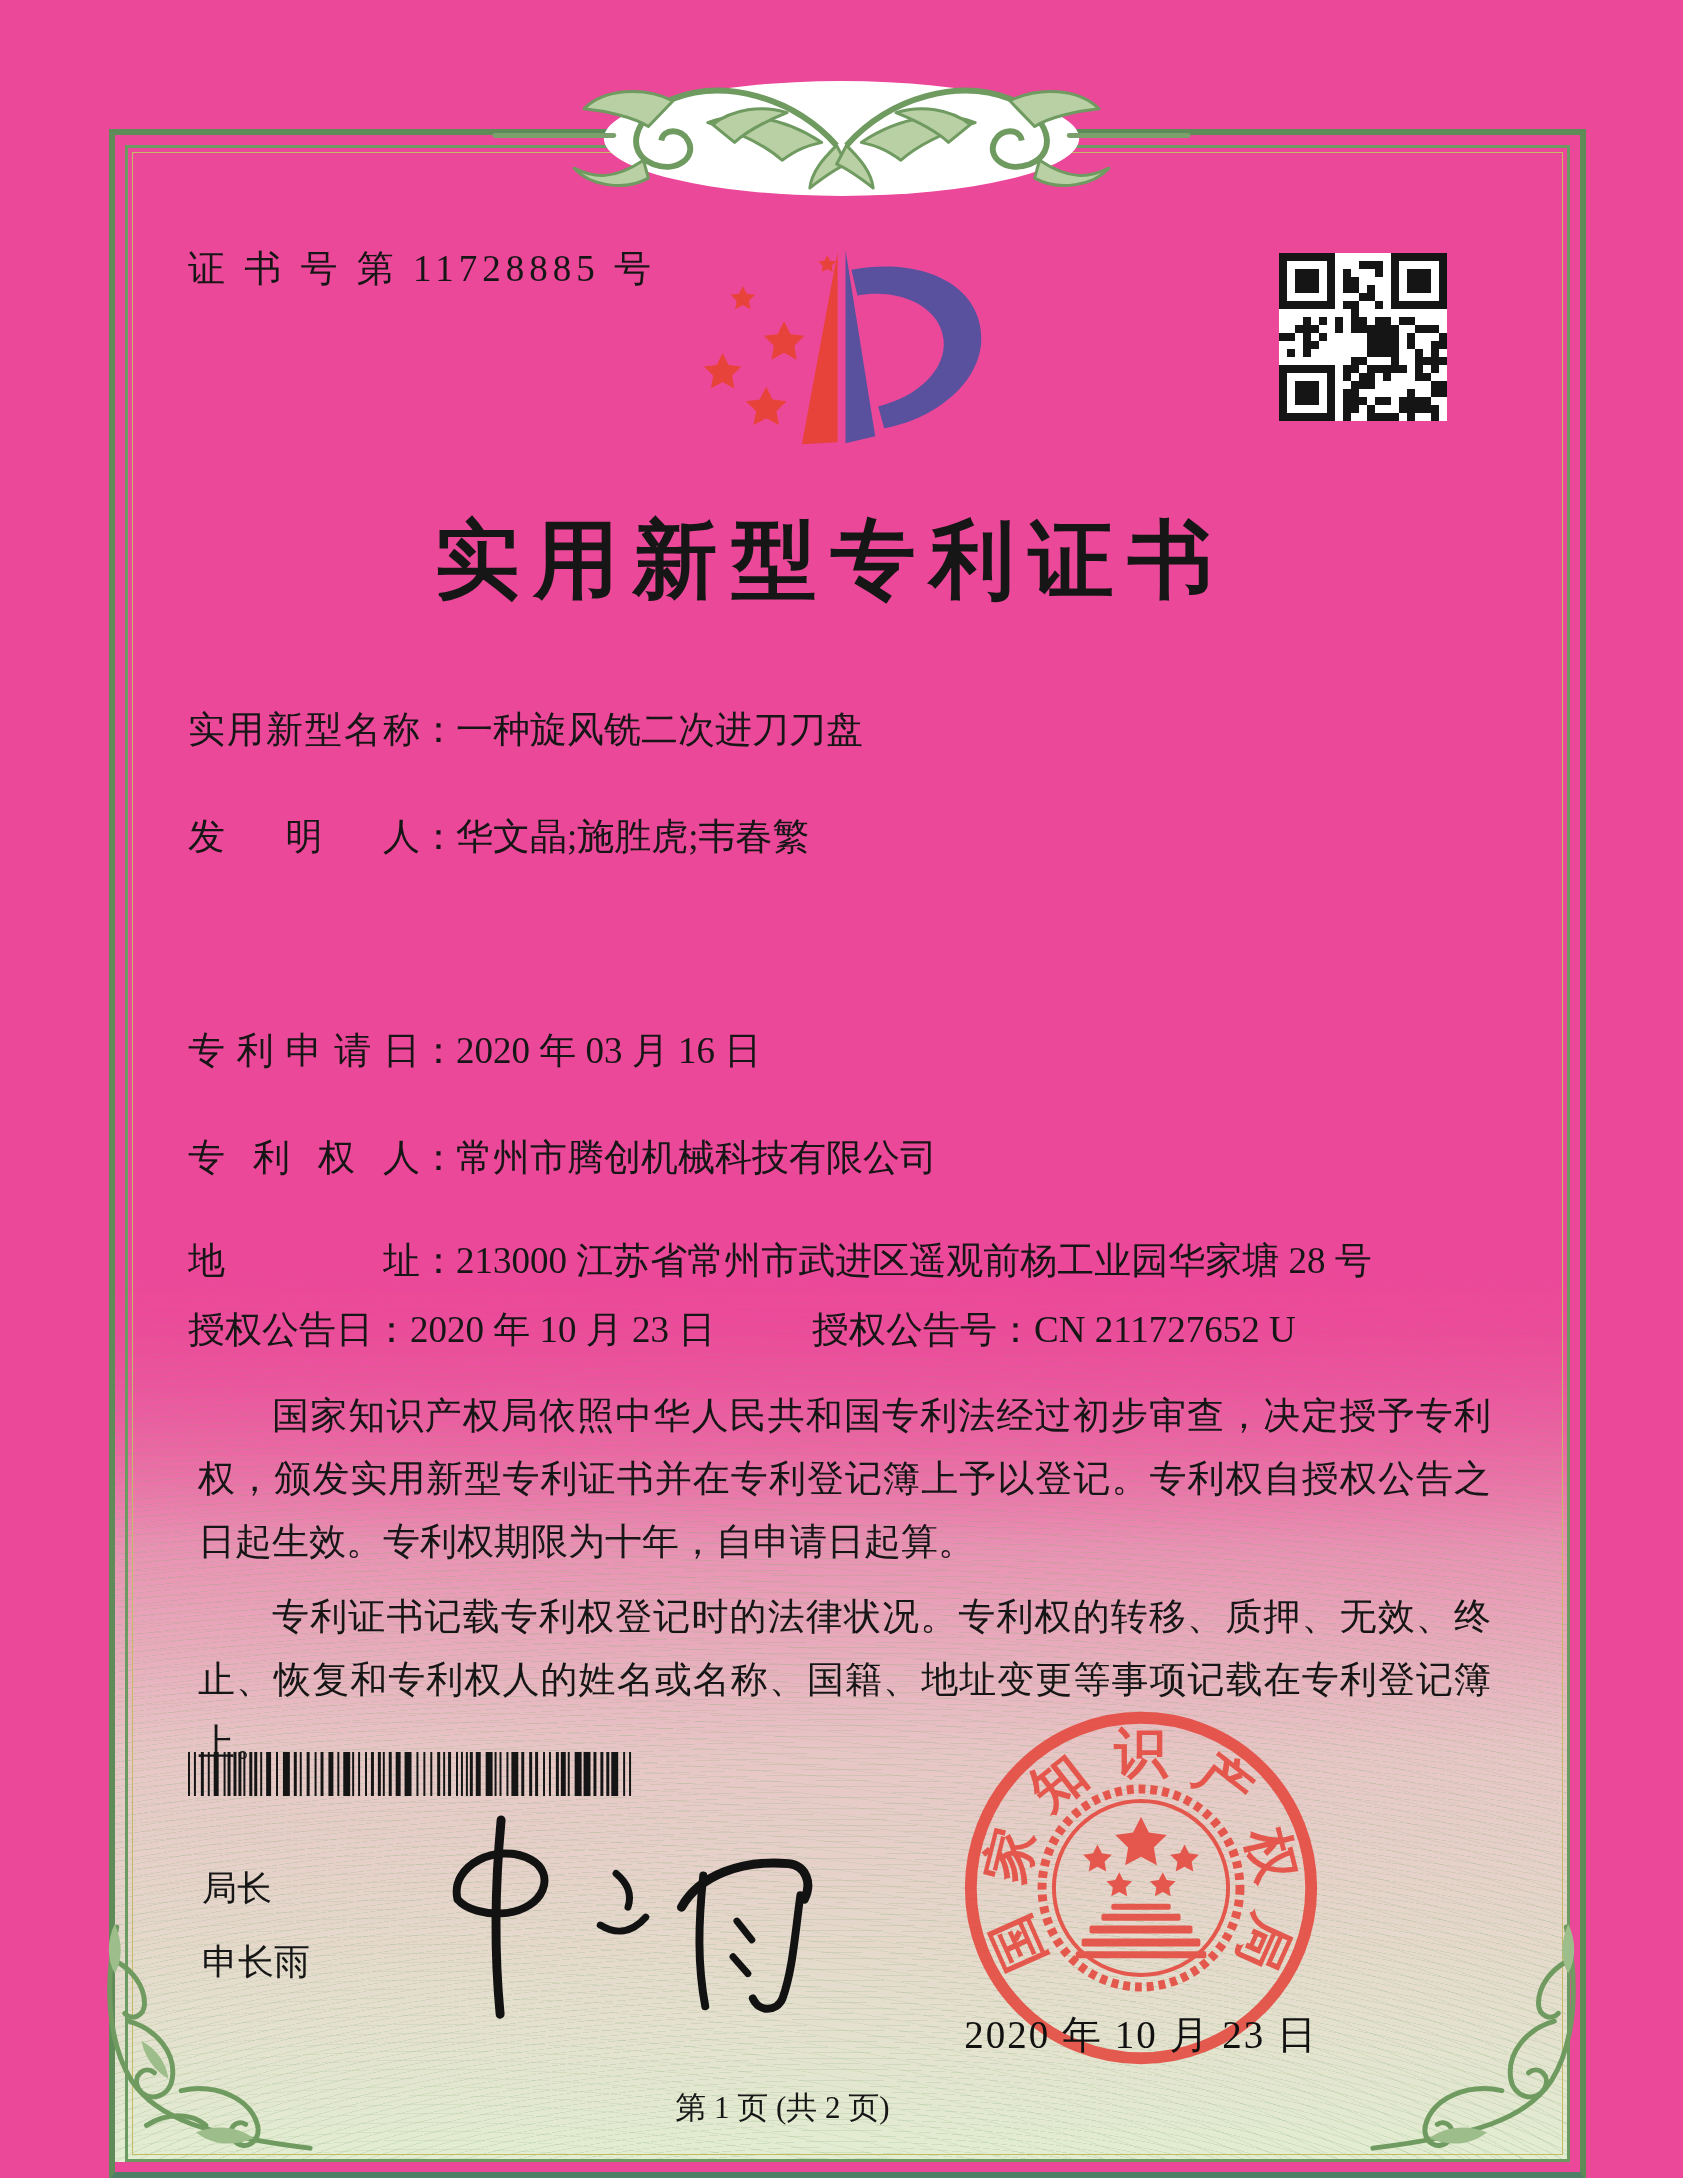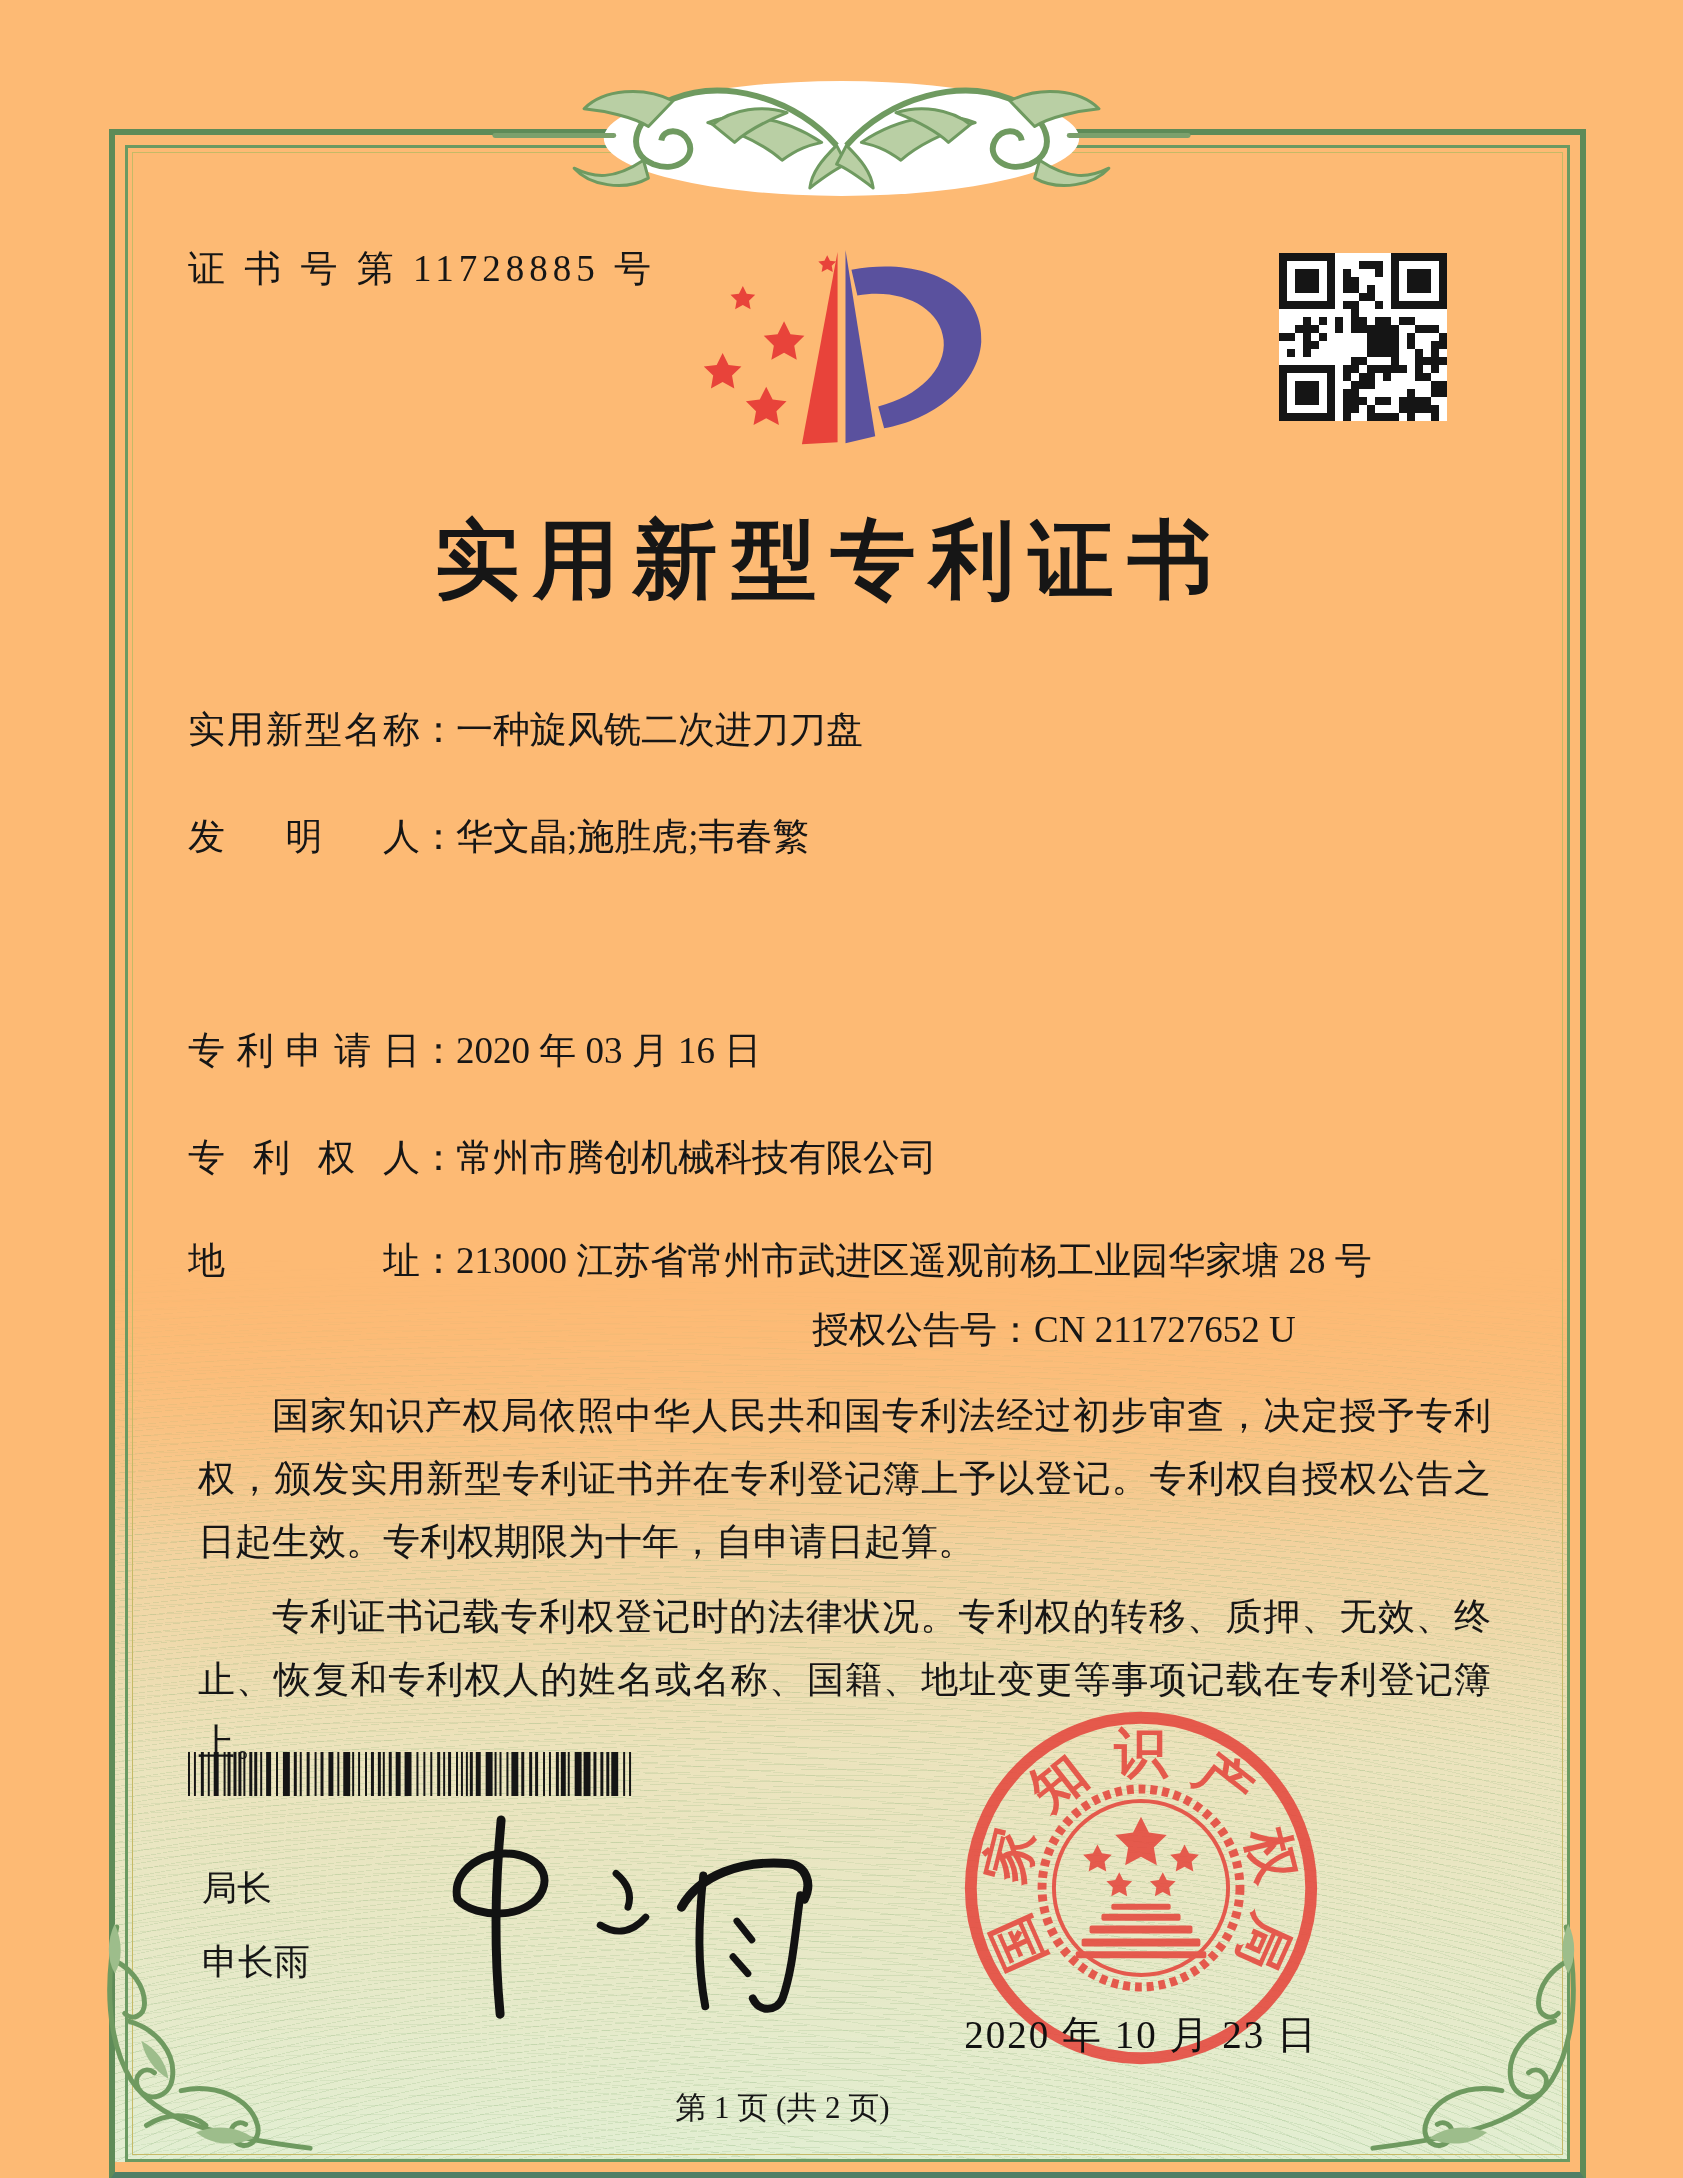--- a/index.html
+++ b/index.html
@@ -1,19 +1,19 @@
 <!DOCTYPE html>
 <html><head>
 <meta charset="utf-8">
 <style>
   html,body{margin:0;padding:0;}
   body{background:#ffffff;}
   .page{
     position:relative; width:1683px; height:2178px; overflow:hidden;
-    background:#fdba74;
+    background:#ec4899;
     font-family:"Liberation Serif","DejaVu Serif",serif;
     color:#161616;
   }
   
   .guilloche{
     position:absolute; left:115px; right:115px; top:1257px; bottom:16px;
     background:
       repeating-radial-gradient(ellipse 1485px 515px at 50% 118%, rgba(128,172,112,.20) 0 2px, rgba(0,0,0,0) 2px 16px),
       repeating-radial-gradient(ellipse 1683px 713px at 22% 135%, rgba(128,172,112,.14) 0 2px, rgba(0,0,0,0) 2px 21px),
       linear-gradient(to bottom, rgba(233,243,219,0) 0%, rgba(229,241,213,.75) 55%, #e2eed2 100%);
@@ -282,20 +282,23 @@
   <div class="row r3">
     <span class="lbl">专利申请日</span><span class="colon">：</span><span>2020 年 03 月 16 日</span>
   </div>
   <div class="row r4">
     <span class="lbl">专利权人</span><span class="colon">：</span><span>常州市腾创机械科技有限公司</span>
   </div>
   <div class="row r5">
     <span class="lbl">地址</span><span class="colon">：</span><span>213000 江苏省常州市武进区遥观前杨工业园华家塘 28 号</span>
   </div>
 
+  <div class="grant-row">
+    <span>授权公告日</span><span>：</span><span>2020 年 10 月 23 日</span>
+  </div>
   <div class="grant-no">
     <span>授权公告号</span><span>：</span><span>CN 211727652 U</span>
   </div>
 
   <div class="body-text">
     <p>国家知识产权局依照中华人民共和国专利法经过初步审查，决定授予专利权，颁发实用新型专利证书并在专利登记簿上予以登记。专利权自授权公告之日起生效。专利权期限为十年，自申请日起算。</p>
     <p>专利证书记载专利权登记时的法律状况。专利权的转移、质押、无效、终止、恢复和专利权人的姓名或名称、国籍、地址变更等事项记载在专利登记簿上。</p>
   </div>
 
   <svg class="barcode" viewBox="0 0 452 44" preserveAspectRatio="none">

